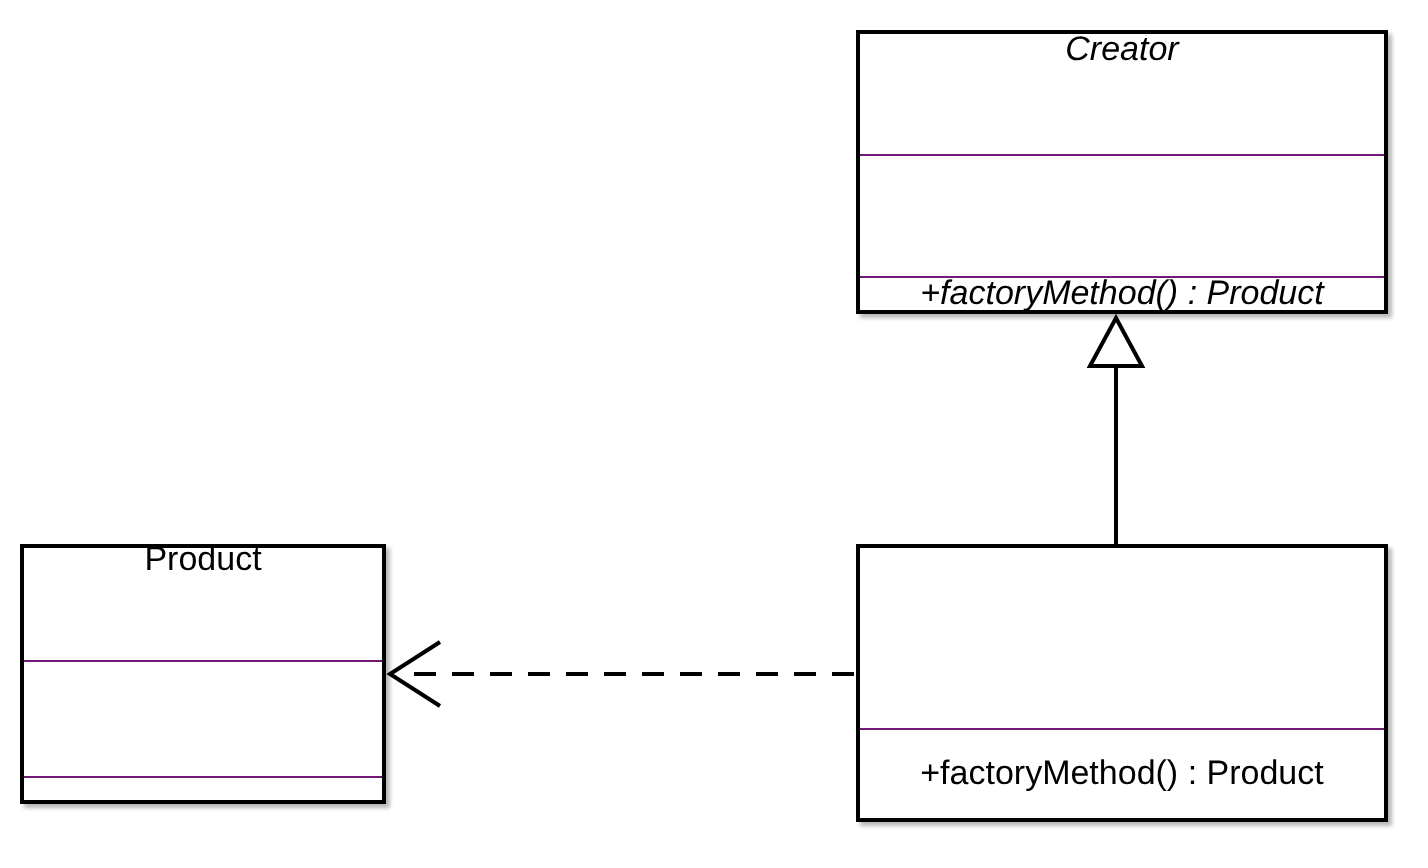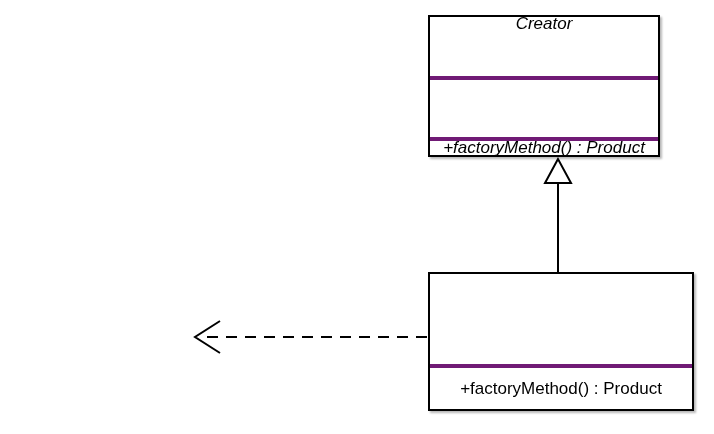--- a/index.html
+++ b/index.html
@@ -35,21 +35,21 @@
     box-sizing: border-box;
     display: flex;
     align-items: center;
     justify-content: center;
     font-size: 17px;
     color: #000000;
     white-space: nowrap;
     overflow: hidden;
   }
   .compartment + .compartment {
-    border-top: 4px solid #701a75;
+    border-top: 1px solid #701a75;
     margin-top: 44px;
   }
   .italic {
     font-style: italic;
   }
 </style>
 </head>
 <body>
 
 <div id="canvas">
@@ -60,25 +60,30 @@
       <line x1="558" y1="272" x2="558" y2="183"></line>
       <polygon points="558,159 545,183 571,183" fill="#ffffff" stroke-linejoin="miter"></polygon>
     </g>
 
     <g stroke="#000000" stroke-width="2" fill="none">
       <line x1="427" y1="337" x2="200" y2="337" stroke-dasharray="11 8"></line>
       <polyline points="220,321 195,337 220,353"></polyline>
     </g>
   </svg>
 
-  <div class="uml-class" style="left:428px; top:15px; width:232px; height:142px;">
+  <div class="uml-class" style="left:428px; top:15px; width:266px; height:142px;">
     <div class="compartment italic" style="height:45px;">Creator</div>
     <div class="compartment" style="height:46px;"></div>
     <div class="compartment italic" style="height:47px;">+factoryMethod() : Product</div>
   </div>
 
   <div class="uml-class" style="left:428px; top:272px; width:266px; height:139px;">
     <div class="compartment" style="height:47px;"></div>
     <div class="compartment" style="height:45px;">+factoryMethod() : Product</div>
   </div>
 
+  <div class="uml-class" style="left:10px; top:272px; width:183px; height:130px;">
+    <div class="compartment" style="height:41px;">Product</div>
+    <div class="compartment" style="height:45px;"></div>
+    <div class="compartment" style="height:40px;"></div>
+  </div>
 
 </div>
 
 </body></html>

